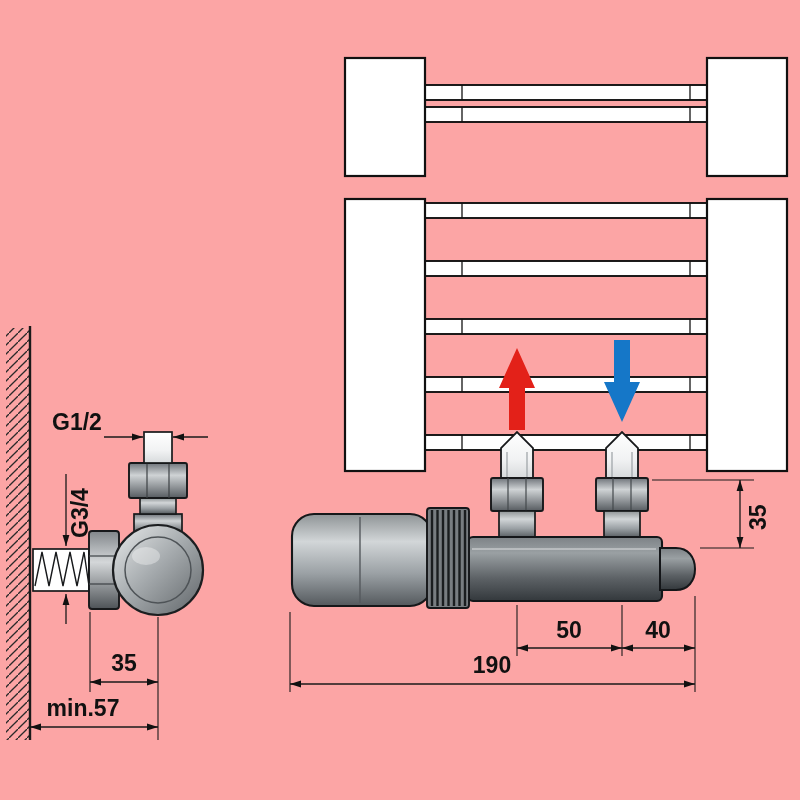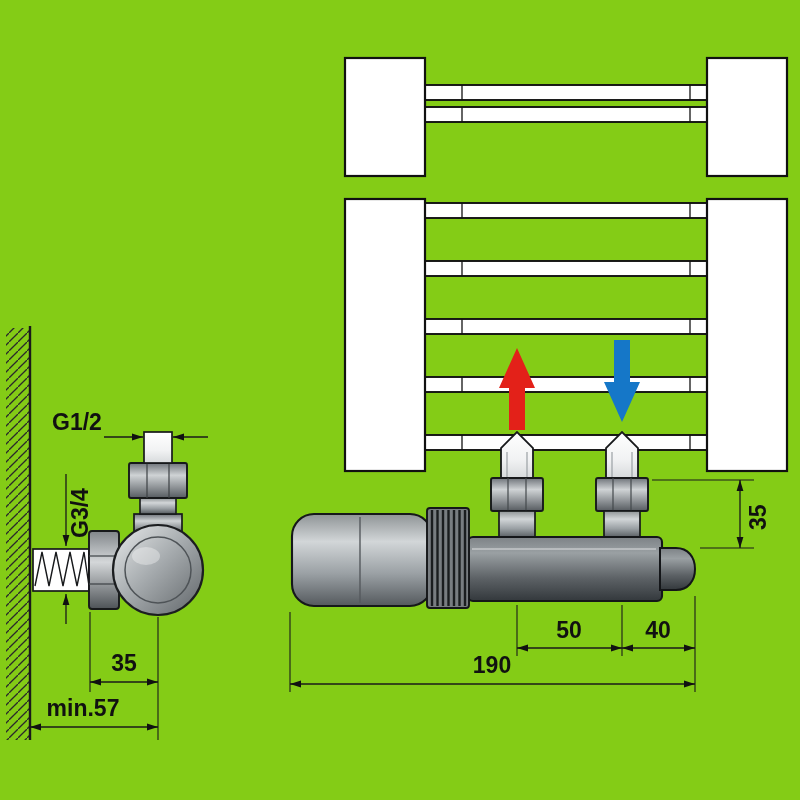--- a/index.html
+++ b/index.html
@@ -1,16 +1,16 @@
 <!DOCTYPE html>
 <html><head>
 <meta charset="utf-8">
 <style>
   html,body{margin:0;padding:0;background:#ffffff;}
-  .stage{width:800px;height:800px;position:relative;background:#84cc16;overflow:hidden;}
+  .stage{width:800px;height:800px;position:relative;background:#fca5a5;overflow:hidden;}
   .dim-label{font-family:"Liberation Sans","DejaVu Sans",sans-serif;font-weight:bold;font-size:23px;fill:#111111;}
   svg{display:block;}
 </style>
 </head>
 <body>
 
 <div class="stage">
 <svg width="800" height="800" viewBox="0 0 800 800" xmlns="http://www.w3.org/2000/svg">
   <defs>
     <marker id="dimArrow" markerUnits="userSpaceOnUse" markerWidth="13" markerHeight="10" refX="12" refY="5" orient="auto-start-reverse">

